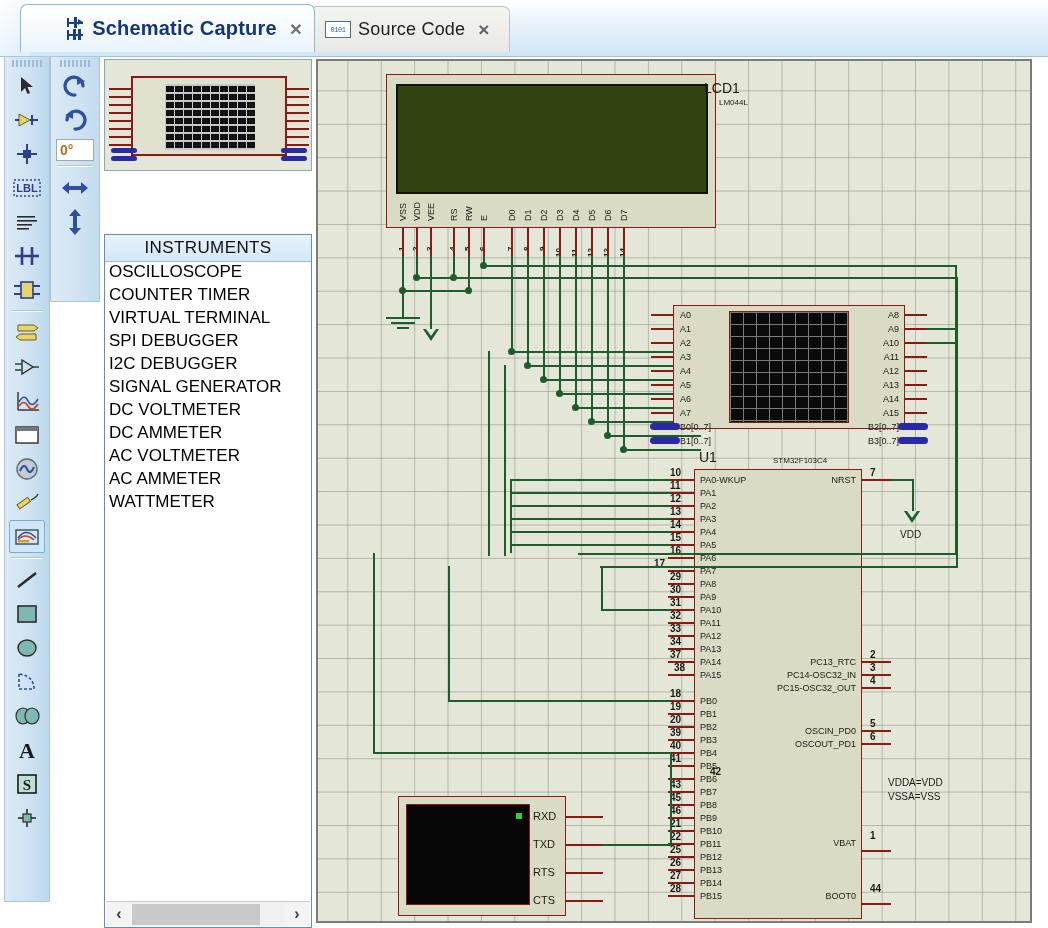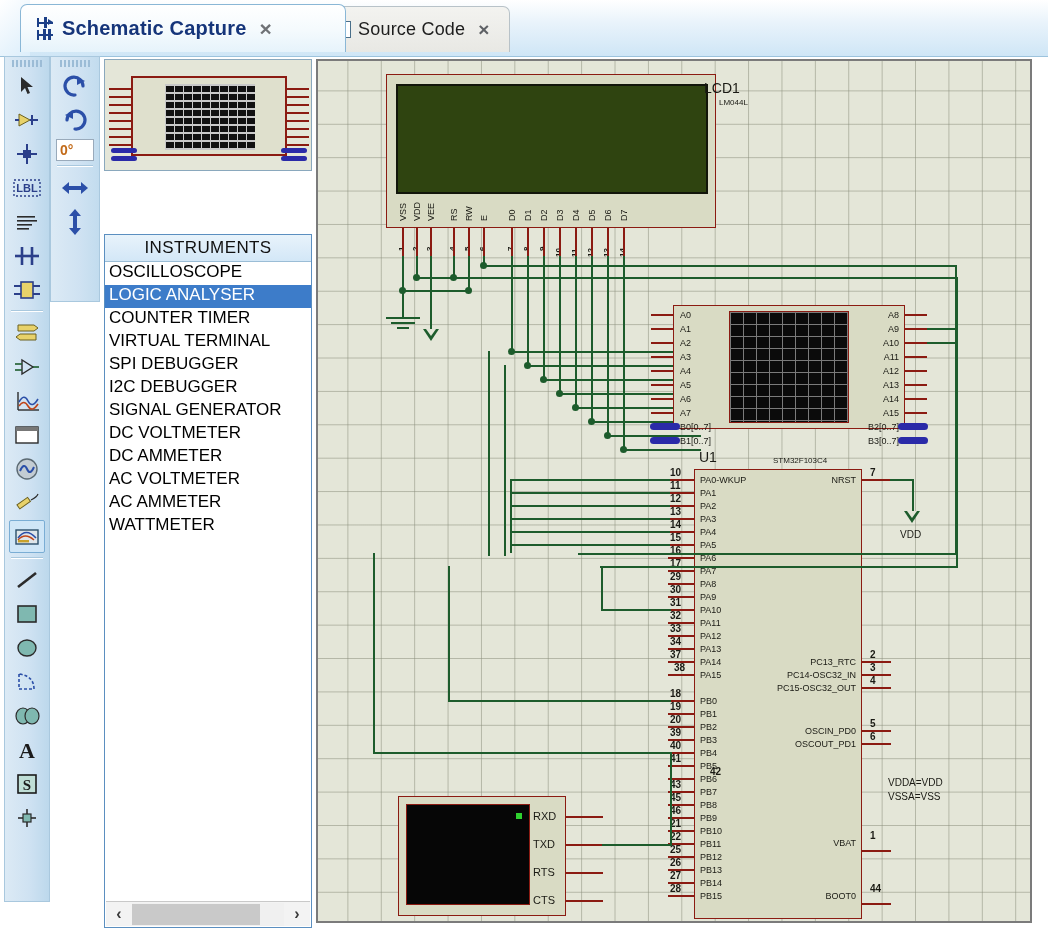--- a/index.html
+++ b/index.html
@@ -9,21 +9,21 @@
   
   .tabbar{position:absolute;left:0;top:0;width:1048px;height:56px;
     background:linear-gradient(to bottom,#ffffff 0%,#e9f3fb 40%,#cfe6f6 100%);
     border-bottom:1px solid #9cc3dd;}
   .tabbar:before{content:"";position:absolute;left:0;top:0;width:30px;height:56px;
     background:linear-gradient(135deg,#ffffff 0%,#dceefb 100%);}
   .tab{position:absolute;top:4px;height:48px;display:flex;align-items:center;gap:7px;
     padding:0 12px 0 14px;border:1px solid #9cc3dd;border-bottom:none;
     border-radius:7px 7px 0 0;box-sizing:border-box;}
   .tab.active{background:linear-gradient(to bottom,#ffffff 0%,#f4fafd 55%,#e6f3fb 100%);
-    left:20px;width:326px;z-index:3;border-color:#8ab7d6;}
+    left:20px;width:295px;z-index:3;border-color:#8ab7d6;justify-content:flex-end;}
   .tab.inactive{background:linear-gradient(to bottom,#f3f3f0 0%,#e8e8e4 100%);
     left:310px;width:200px;z-index:2;border-color:#b8c2c8;top:6px;height:46px;}
   .tab-label{font-size:20px;font-weight:bold;color:#15357a;letter-spacing:.2px;
     white-space:nowrap;text-shadow:0 1px 0 rgba(255,255,255,.7);}
   .tab.inactive .tab-label{color:#1d1d1d;font-weight:normal;font-size:18px;text-shadow:none;}
   .tab-close{font-size:21px;color:#6f7276;font-weight:bold;margin-left:6px;line-height:1;}
   .tab.inactive .tab-close{font-size:19px;color:#5e6165;}
   .ico-sch{width:20px;height:24px;position:relative;flex:0 0 auto;}
   .ico-sch i{position:absolute;background:#1b3f87;display:block;}
   .ico-sch i.v1{left:2px;top:1px;width:2px;height:9px;}
@@ -369,21 +369,20 @@
       <div class="prev-bus" style="left:148px;top:78px;width:26px"></div>
     </div>
   </div>
 
   <div class="instr">
     <div class="instr-hd">
       <span>INSTRUMENTS</span>
     </div>
     <ul class="instr-list">
       <li>OSCILLOSCOPE</li>
-      <li class="sel">LOGIC ANALYSER</li>
       <li>COUNTER TIMER</li>
       <li>VIRTUAL TERMINAL</li>
       <li>SPI DEBUGGER</li>
       <li>I2C DEBUGGER</li>
       <li>SIGNAL GENERATOR</li>
       <li>DC VOLTMETER</li>
       <li>DC AMMETER</li>
       <li>AC VOLTMETER</li>
       <li>AC AMMETER</li>
       <li>WATTMETER</li>
@@ -585,21 +584,21 @@
     <div class="ptxt" style="left:382px;top:597px;">PA14</div>
     <div class="ptxt" style="left:382px;top:610px;">PA15</div>
 
     <div class="pnum" style="left:352px;top:407px;">10</div>
     <div class="pnum" style="left:352px;top:420px;">11</div>
     <div class="pnum" style="left:352px;top:433px;">12</div>
     <div class="pnum" style="left:352px;top:446px;">13</div>
     <div class="pnum" style="left:352px;top:459px;">14</div>
     <div class="pnum" style="left:352px;top:472px;">15</div>
     <div class="pnum" style="left:352px;top:485px;">16</div>
-    <div class="pnum" style="left:352px;top:498px;">17</div>
+    <div class="pnum" style="left:336px;top:498px;">17</div>
     <div class="pnum" style="left:352px;top:511px;">29</div>
     <div class="pnum" style="left:352px;top:524px;">30</div>
     <div class="pnum" style="left:352px;top:537px;">31</div>
     <div class="pnum" style="left:352px;top:550px;">32</div>
     <div class="pnum" style="left:352px;top:563px;">33</div>
     <div class="pnum" style="left:352px;top:576px;">34</div>
     <div class="pnum" style="left:352px;top:589px;">37</div>
     <div class="pnum" style="left:356px;top:602px;text-align:center;">38</div>
 
     <div class="pinw h" style="left:350px;top:418px;width:27px"></div>

